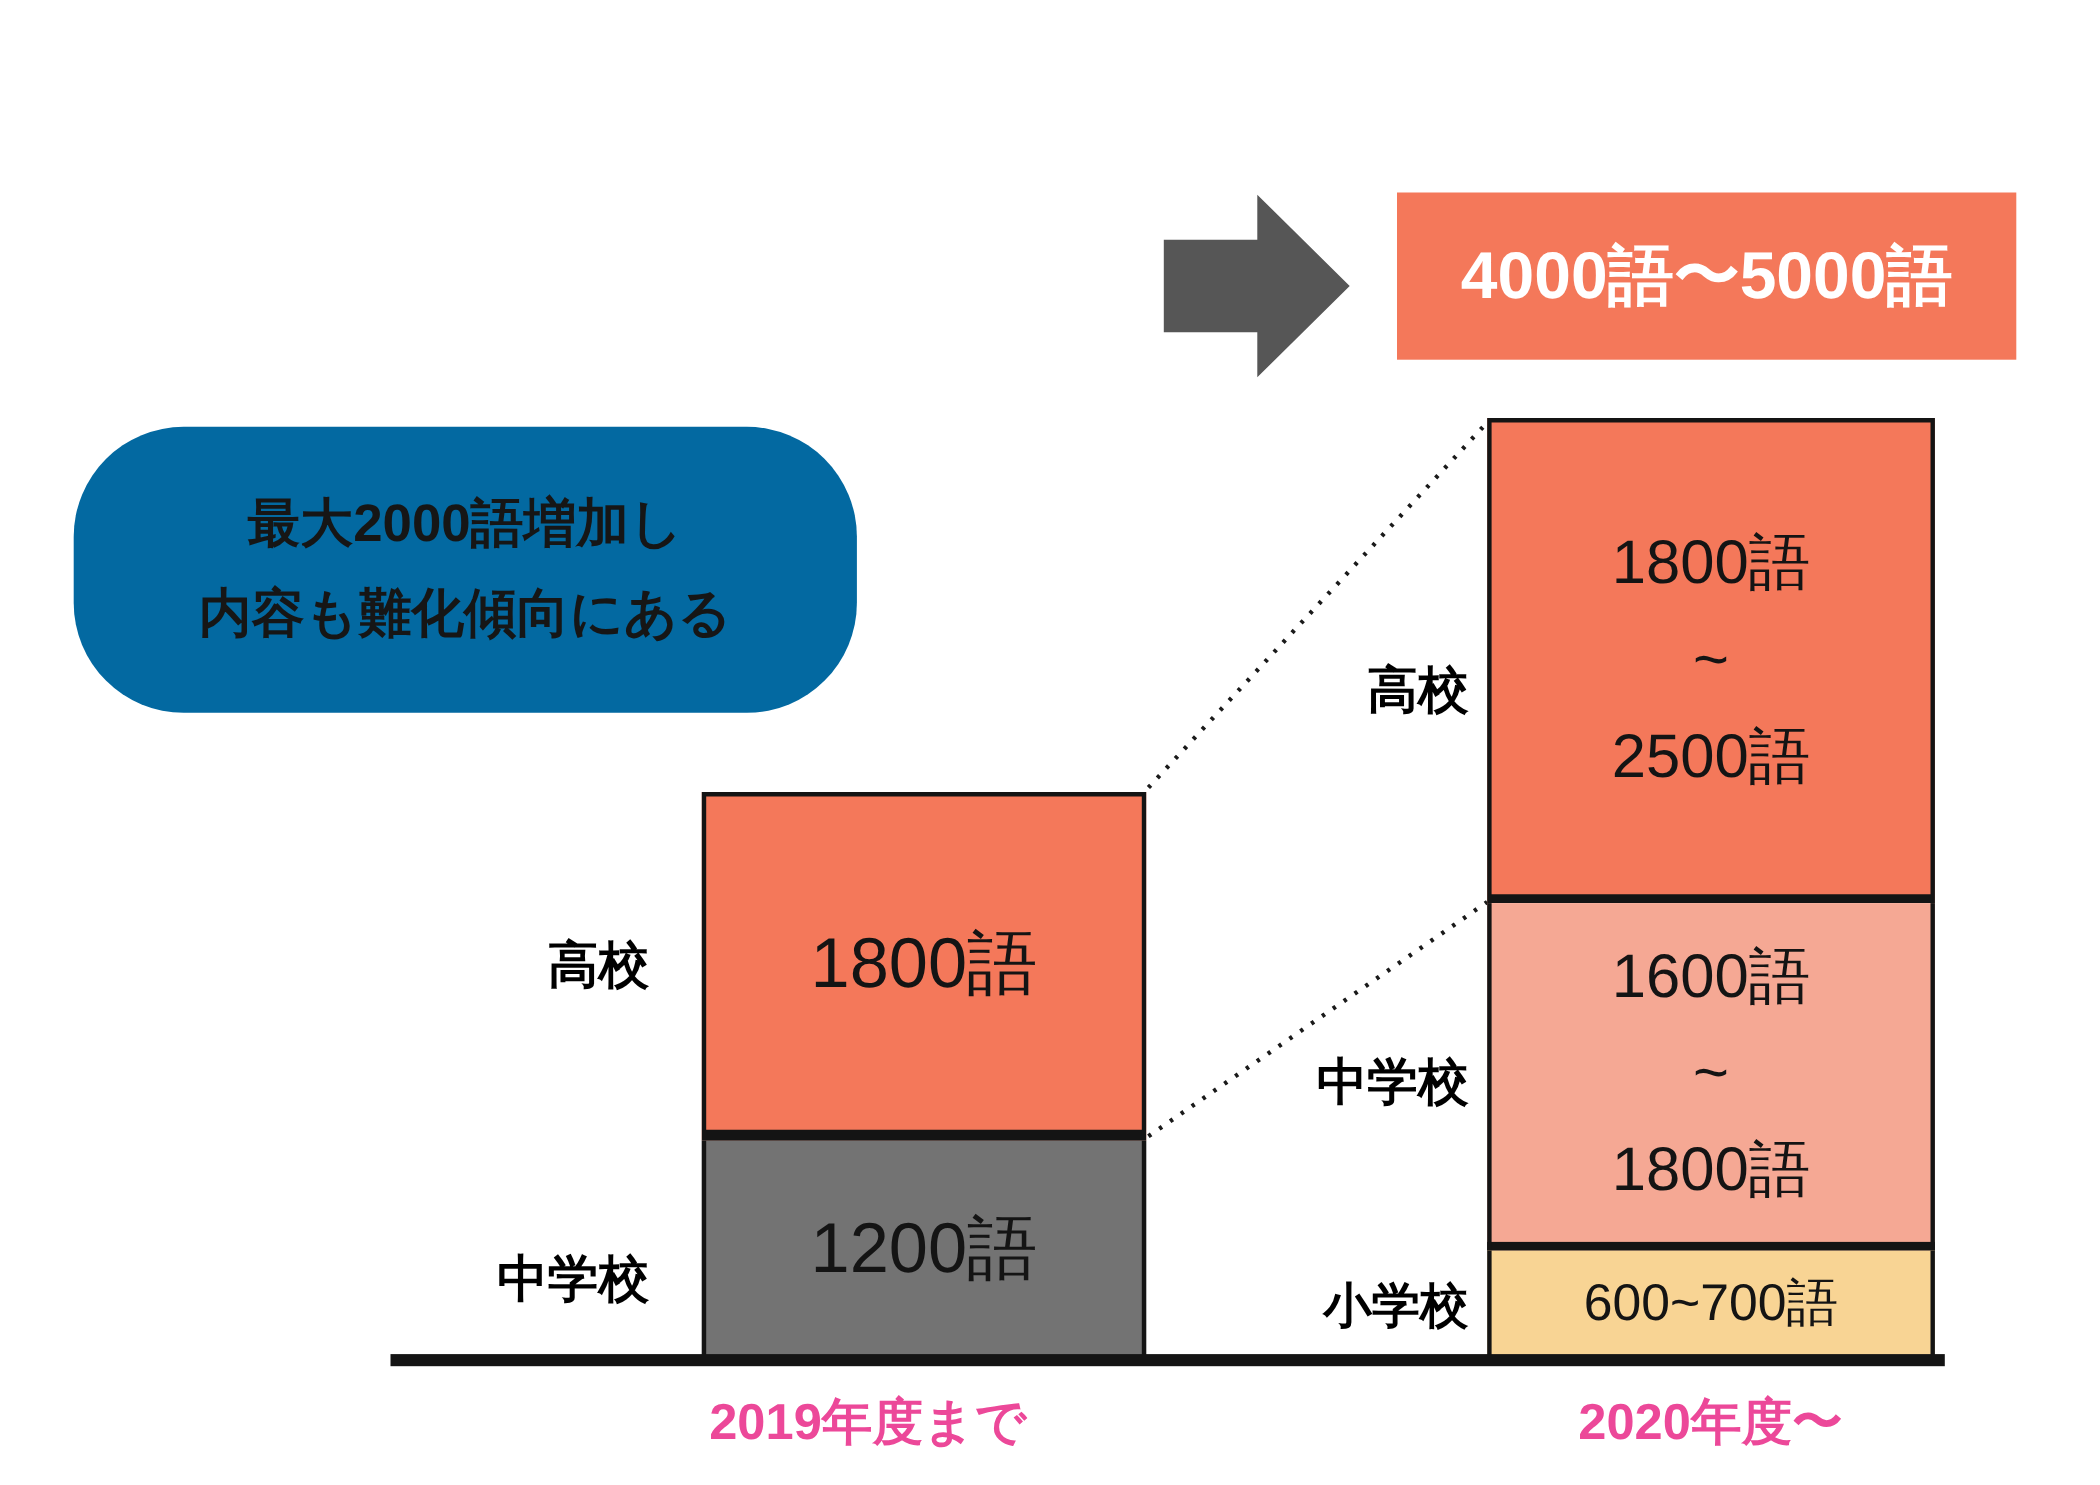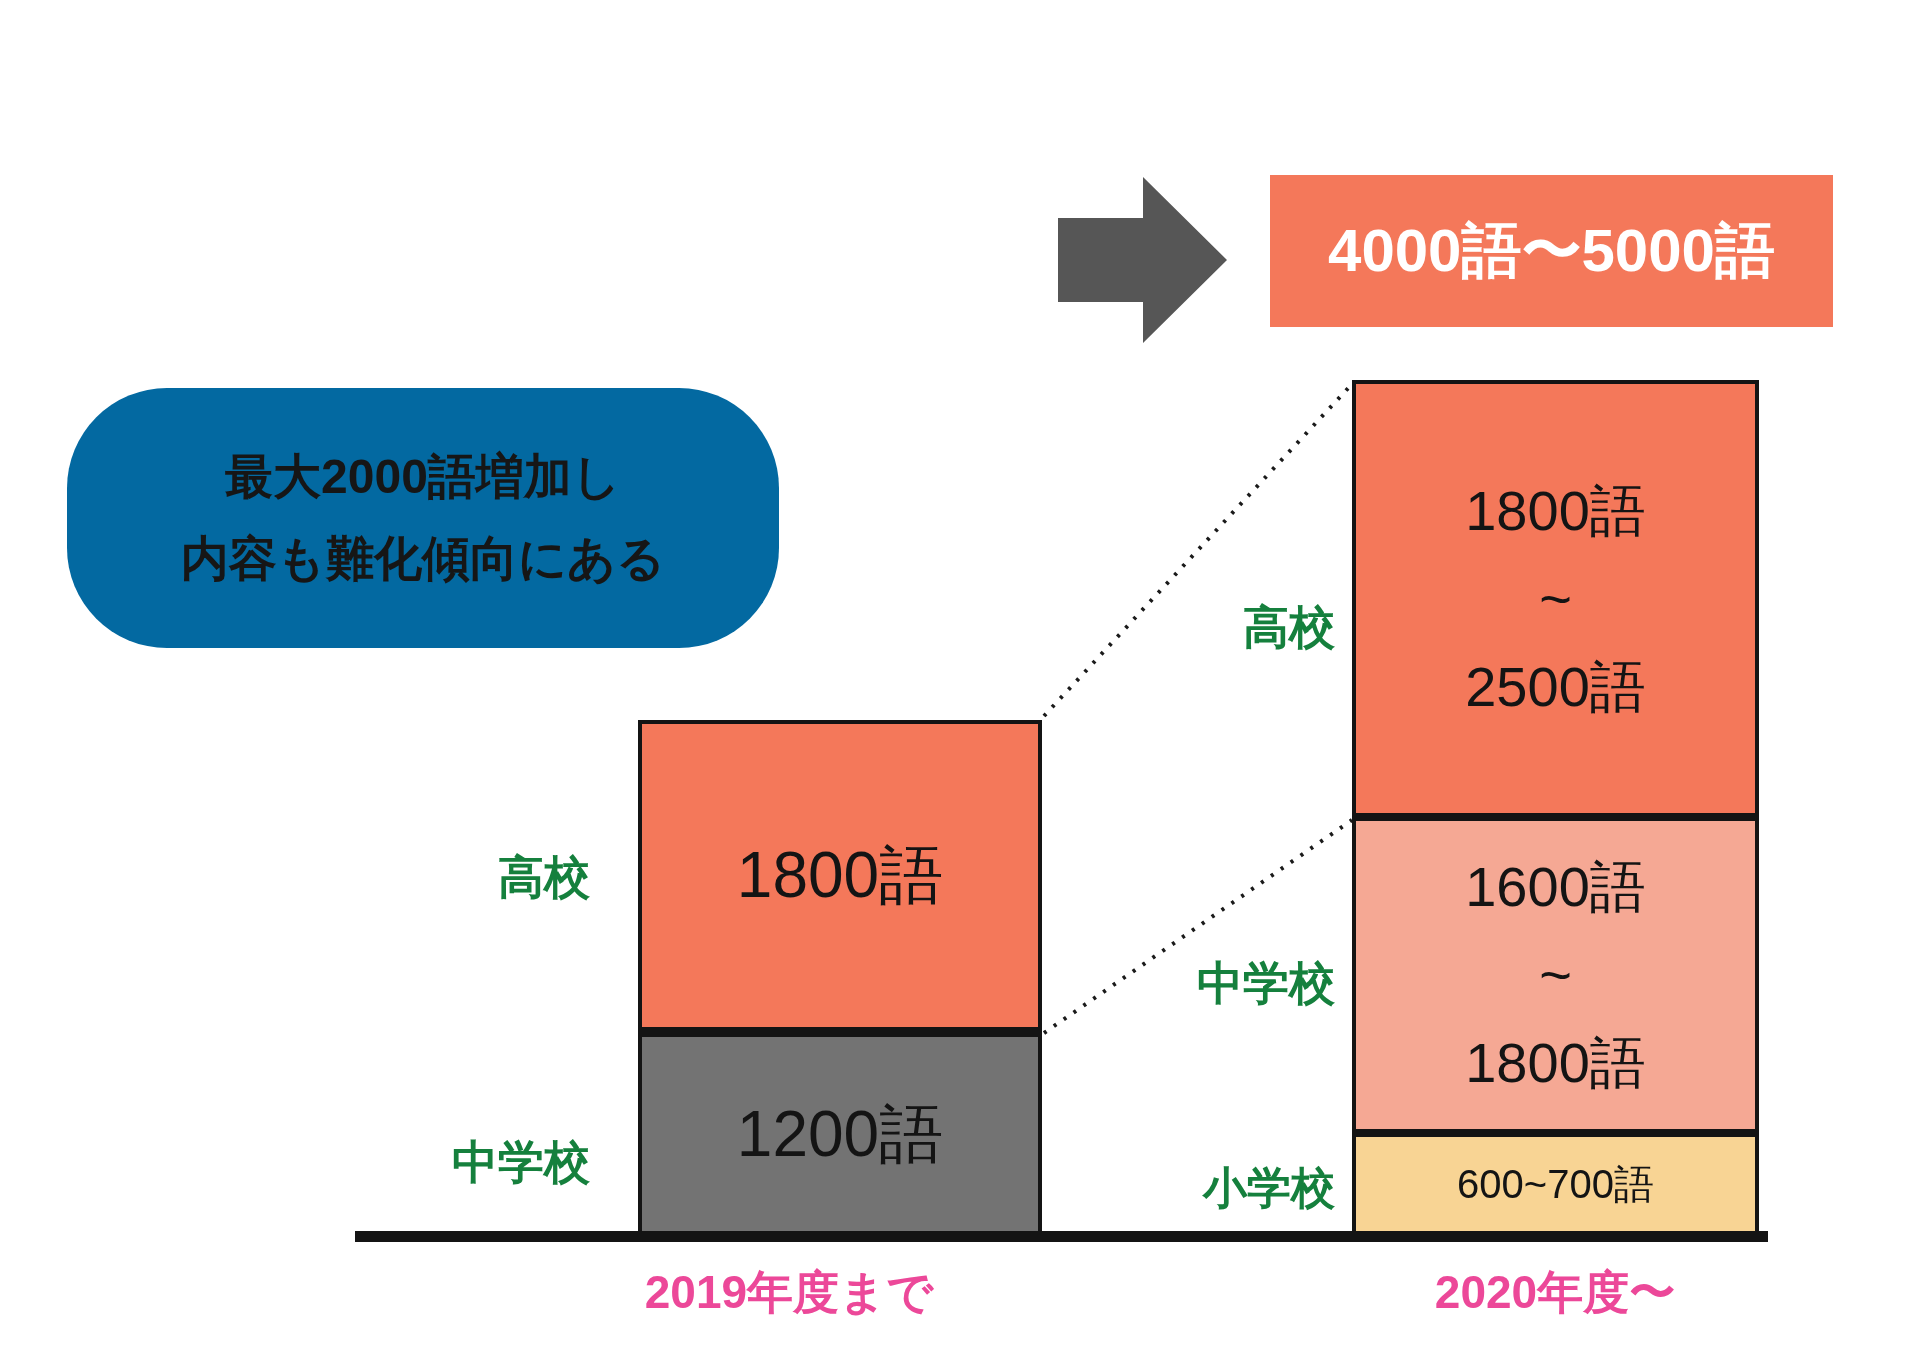--- a/index.html
+++ b/index.html
@@ -23,23 +23,23 @@
   }
   
   .seg{
     border:4px solid #141414;display:flex;flex-direction:column;
     align-items:center;justify-content:center;font-weight:400;color:#141414;text-align:center;
   }
   .seg-2019-koukou{left:638px;top:720px;width:404px;height:317px;background:#F4785A;border-bottom-width:10px;font-size:64px;}
   .seg-2019-chuu  {left:638px;top:1037px;width:404px;height:199px;background:#737373;border-top-width:0;font-size:64px;}
   .seg-2020-koukou{left:1352px;top:380px;width:407px;height:441px;background:#F4785A;border-bottom-width:8px;font-size:56px;line-height:88px;}
   .seg-2020-chuu  {left:1352px;top:821px;width:407px;height:316px;background:#F5A894;border-top-width:0;border-bottom-width:8px;font-size:56px;line-height:88px;}
-  .seg-2020-shou  {left:1352px;top:1137px;width:407px;height:99px;background:#F8D494;border-top-width:0;font-size:40px;}
+  .seg-2020-shou  {left:1352px;top:1137px;width:407px;height:99px;background:#F8D494;border-top-width:0;font-size:47px;}
   
-  .school-label{font-weight:700;font-size:46px;line-height:56px;text-align:right;width:220px;color:#15803d;}
+  .school-label{font-weight:700;font-size:46px;line-height:56px;text-align:right;width:220px;color:#000000;}
   .lbl-2019-koukou{left:370px;top:849px;}
   .lbl-2019-chuu  {left:370px;top:1134px;}
   .lbl-2020-koukou{left:1115px;top:599px;}
   .lbl-2020-chuu  {left:1115px;top:955px;}
   .lbl-2020-shou  {left:1115px;top:1160px;font-size:44px;}
   
   .baseline{left:355px;top:1231px;width:1413px;height:11px;background:#141414;}
   .axis-label{font-weight:700;font-size:46px;width:400px;text-align:center;color:#ec4899;}
   .axis-2019{left:589px;top:1262px;}
   .axis-2020{left:1355px;top:1262px;}

